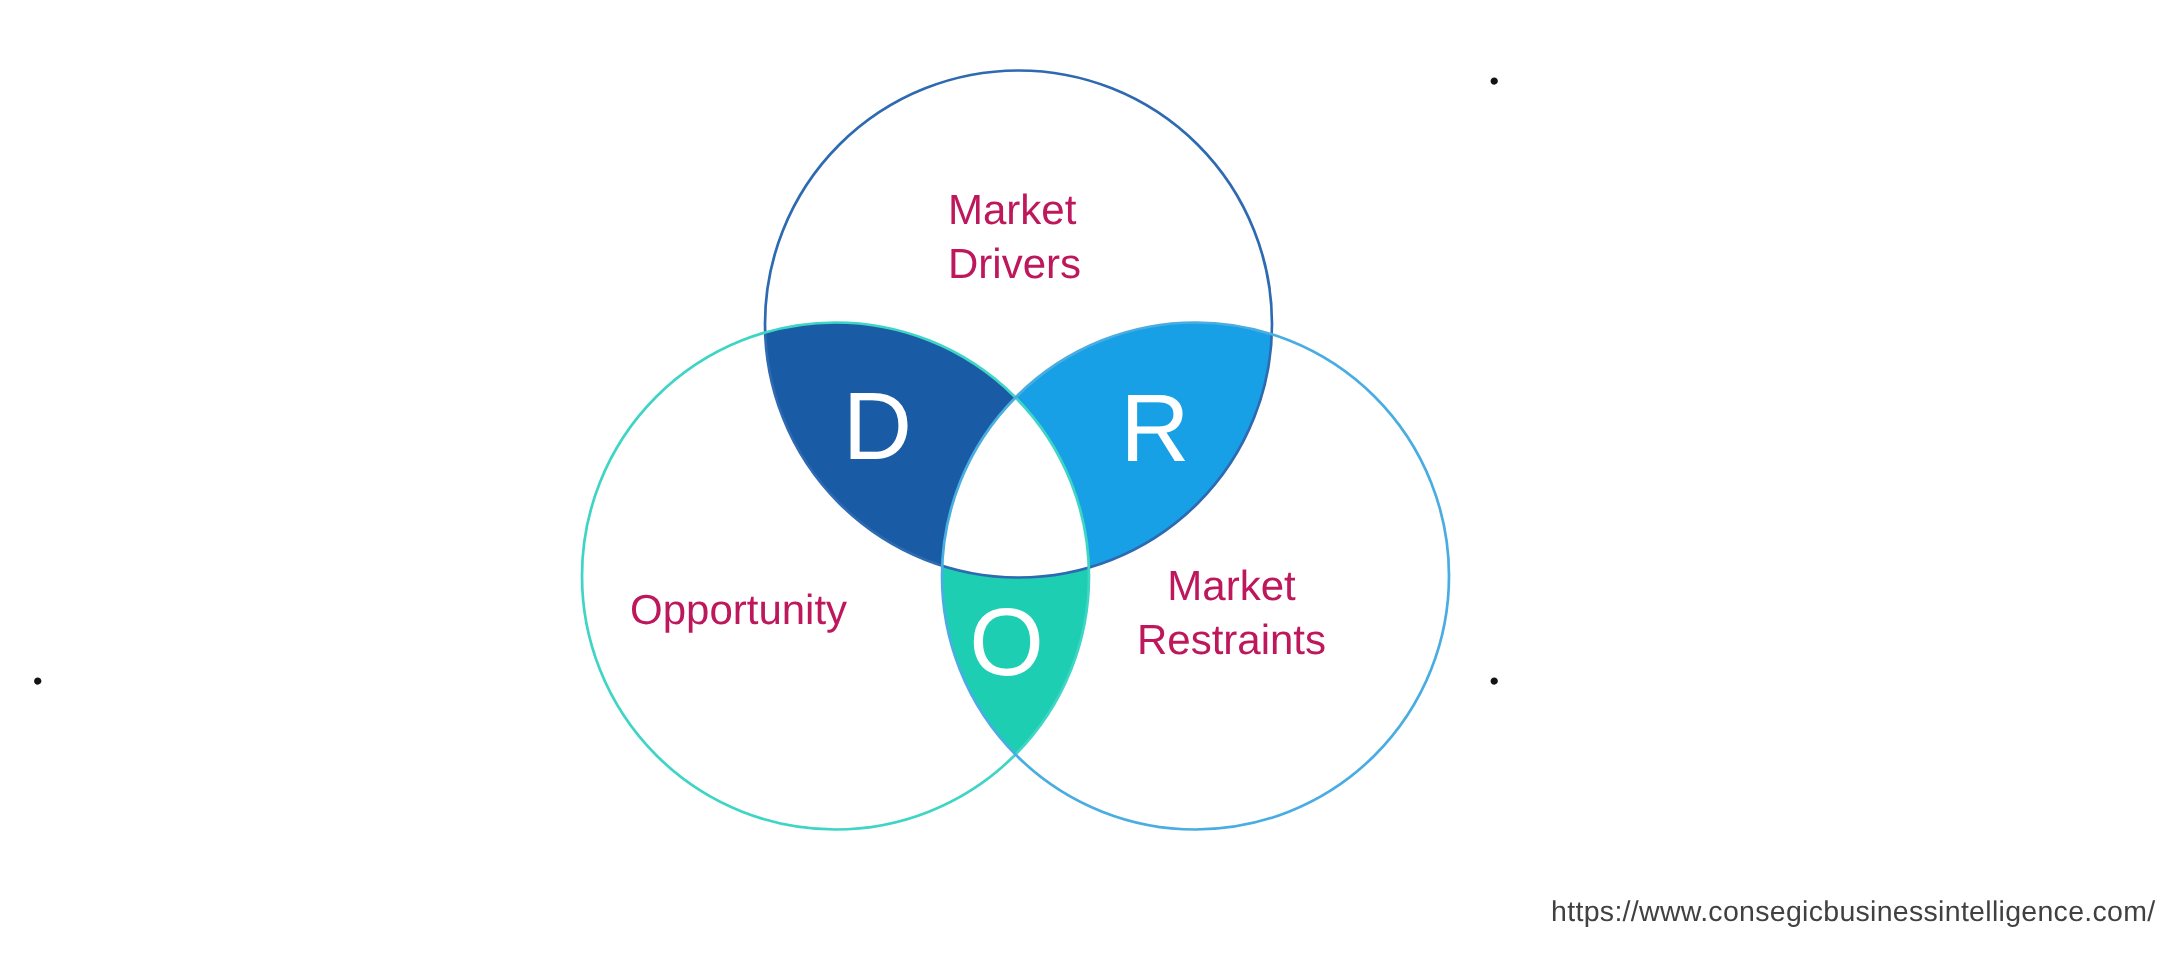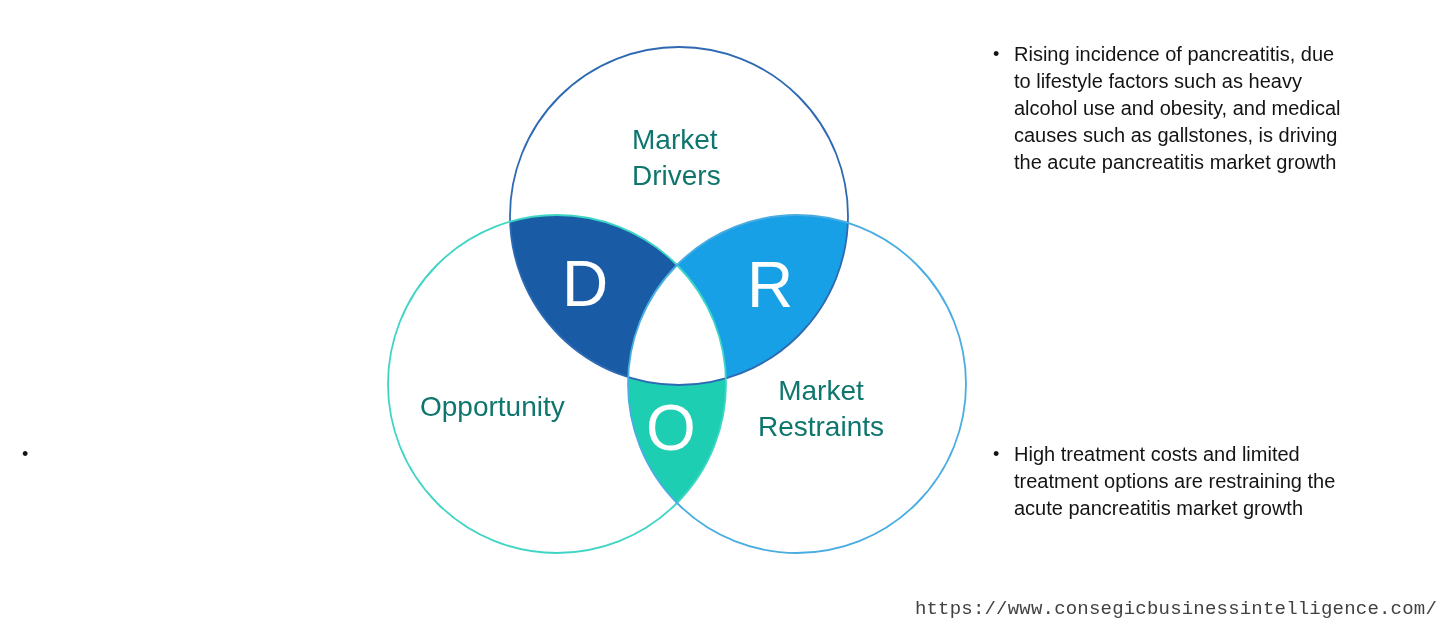--- a/index.html
+++ b/index.html
@@ -16,21 +16,21 @@
     font-family: "Liberation Sans", sans-serif;
     font-size: 64px;
     font-weight: 400;
     text-anchor: middle;
   }
   .venn-label {
     position: absolute;
     font-size: 28px;
     line-height: 36px;
     font-weight: 400;
-    color: #0f766e;
+    color: #be185d;
     white-space: pre-line;
   }
   .label-drivers { left: 632px; top: 122px; text-align: left; }
   .label-opportunity { left: 420px; top: 389px; }
   .label-restraints { left: 691px; top: 373px; width: 260px; text-align: center; }
   .note {
     position: absolute;
     display: flex;
     align-items: flex-start;
     font-size: 20px;
@@ -47,21 +47,20 @@
   .note-left { left: 22px; top: 441px; width: 370px; }
   .note-top-right { left: 993px; top: 41px; width: 440px; }
   .note-bottom-right { left: 993px; top: 441px; width: 440px; }
   .footer-url {
     position: absolute;
     top: 598px;
     right: 16px;
     font-size: 19px;
     letter-spacing: 0.2px;
     color: #414141;
-    font-family: Liberation Mono, monospace;
   }
 </style>
 </head>
 <body>
 
 <div class="stage">
 
   <svg class="venn-svg" width="1453" height="643" viewBox="0 0 1453 643">
     <defs>
       <clipPath id="clip-top">
@@ -95,33 +94,25 @@
   </svg>
 
   <div class="venn-label label-drivers">Market
 Drivers</div>
   <div class="venn-label label-opportunity">Opportunity</div>
   <div class="venn-label label-restraints">Market
 Restraints</div>
 
   <div class="note note-top-right">
     <span class="bullet">•</span>
-    <span class="note-text">Rising incidence of pancreatitis, due
-to lifestyle factors such as heavy
-alcohol use and obesity, and medical
-causes such as gallstones, is driving
-the acute pancreatitis market growth</span>
   </div>
 
   <div class="note note-left">
     <span class="bullet">•</span>
   </div>
 
   <div class="note note-bottom-right">
     <span class="bullet">•</span>
-    <span class="note-text">High treatment costs and limited
-treatment options are restraining the
-acute pancreatitis market growth</span>
   </div>
 
   <div class="footer-url">https://www.consegicbusinessintelligence.com/</div>
 
 </div>
 
 </body></html>

